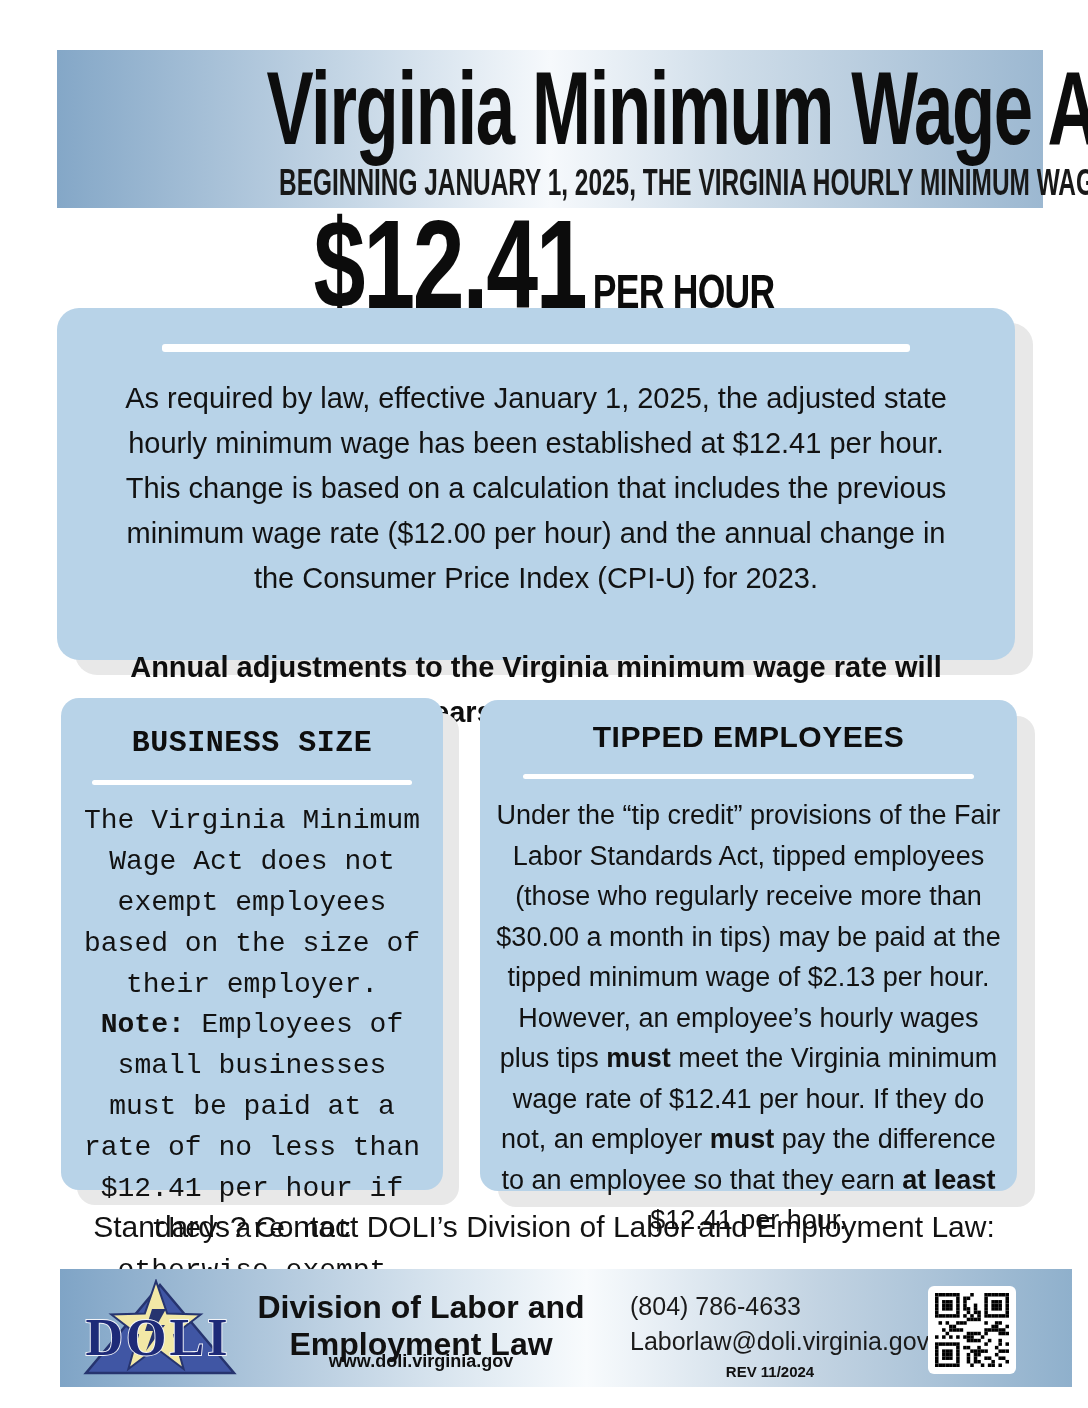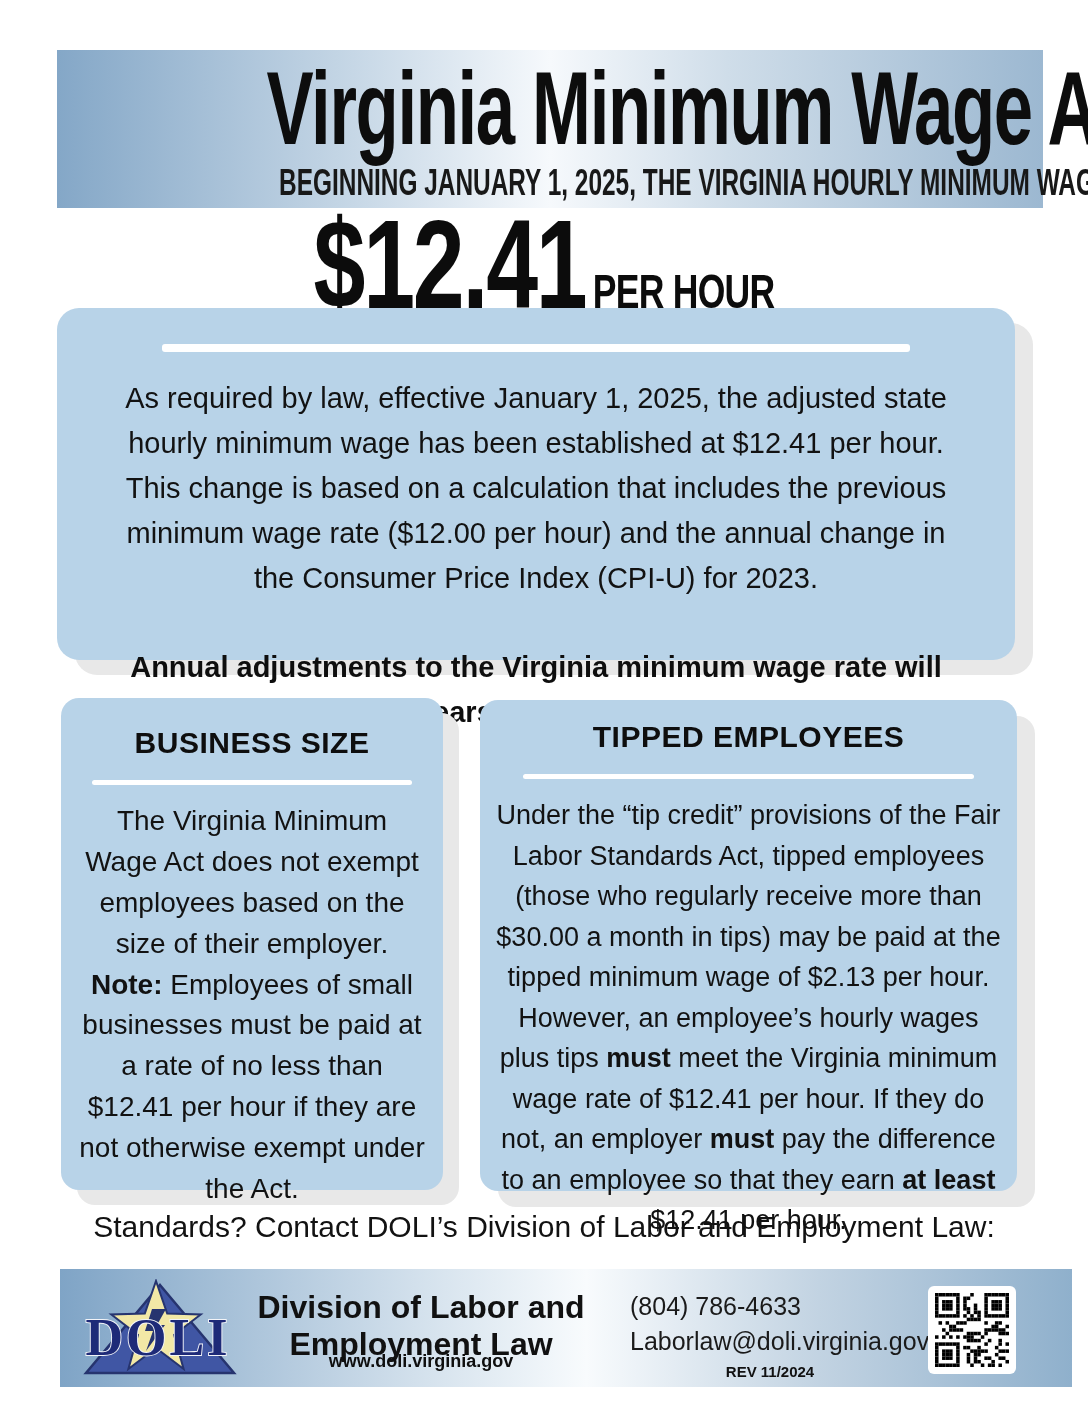--- a/index.html
+++ b/index.html
@@ -36,21 +36,21 @@
   .amount-unit{font-size:48px; font-weight:700; letter-spacing:-1px; margin-left:10px; color:#0c0c0c;}
 
   
   .blue-box{position:absolute; background:var(--box-blue); border-radius:18px;}
   .intro-box{left:57px; top:308px; width:958px; height:352px; border-radius:22px; box-shadow:18px 15px 0 var(--shadow);}
   .white-rule{background:#ffffff; border-radius:3px;}
   .intro-rule{width:78%; height:8px; margin:36px auto 24px;}
   .intro-text{font-size:29px; line-height:1.55; text-align:center; padding:0 46px; color:#121212;}
   .intro-emphasis{font-size:29px; line-height:1.55; font-weight:700; text-align:center; padding:0 60px; margin-top:44px; color:#0e0e0e;}
 
-  .left-box{left:61px; top:698px; width:382px; height:492px; box-shadow:16px 15px 0 var(--shadow);}
+  .left-box{left:61px; top:698px; width:382px; height:492px; box-shadow:16px 15px 0 var(--shadow);font-family:Liberation Mono, monospace;}
   .right-box{left:480px; top:700px; width:537px; height:491px; box-shadow:18px 16px 0 var(--shadow);}
   .box-title{font-size:30px; font-weight:700; text-align:center; letter-spacing:0.5px; color:#0e0e0e;}
   .left-box .box-title{padding-top:28px;}
   .right-box .box-title{padding-top:20px;}
   .col-rule{width:84%; height:5px; margin:20px auto 16px;}
   .box-body{font-size:28px; line-height:1.46; text-align:center; padding:0 18px; color:#121212;}
   .right-box .box-body{font-size:27px; line-height:1.5; padding:0 14px;}
   .box-body b{font-weight:700;}
 
   

